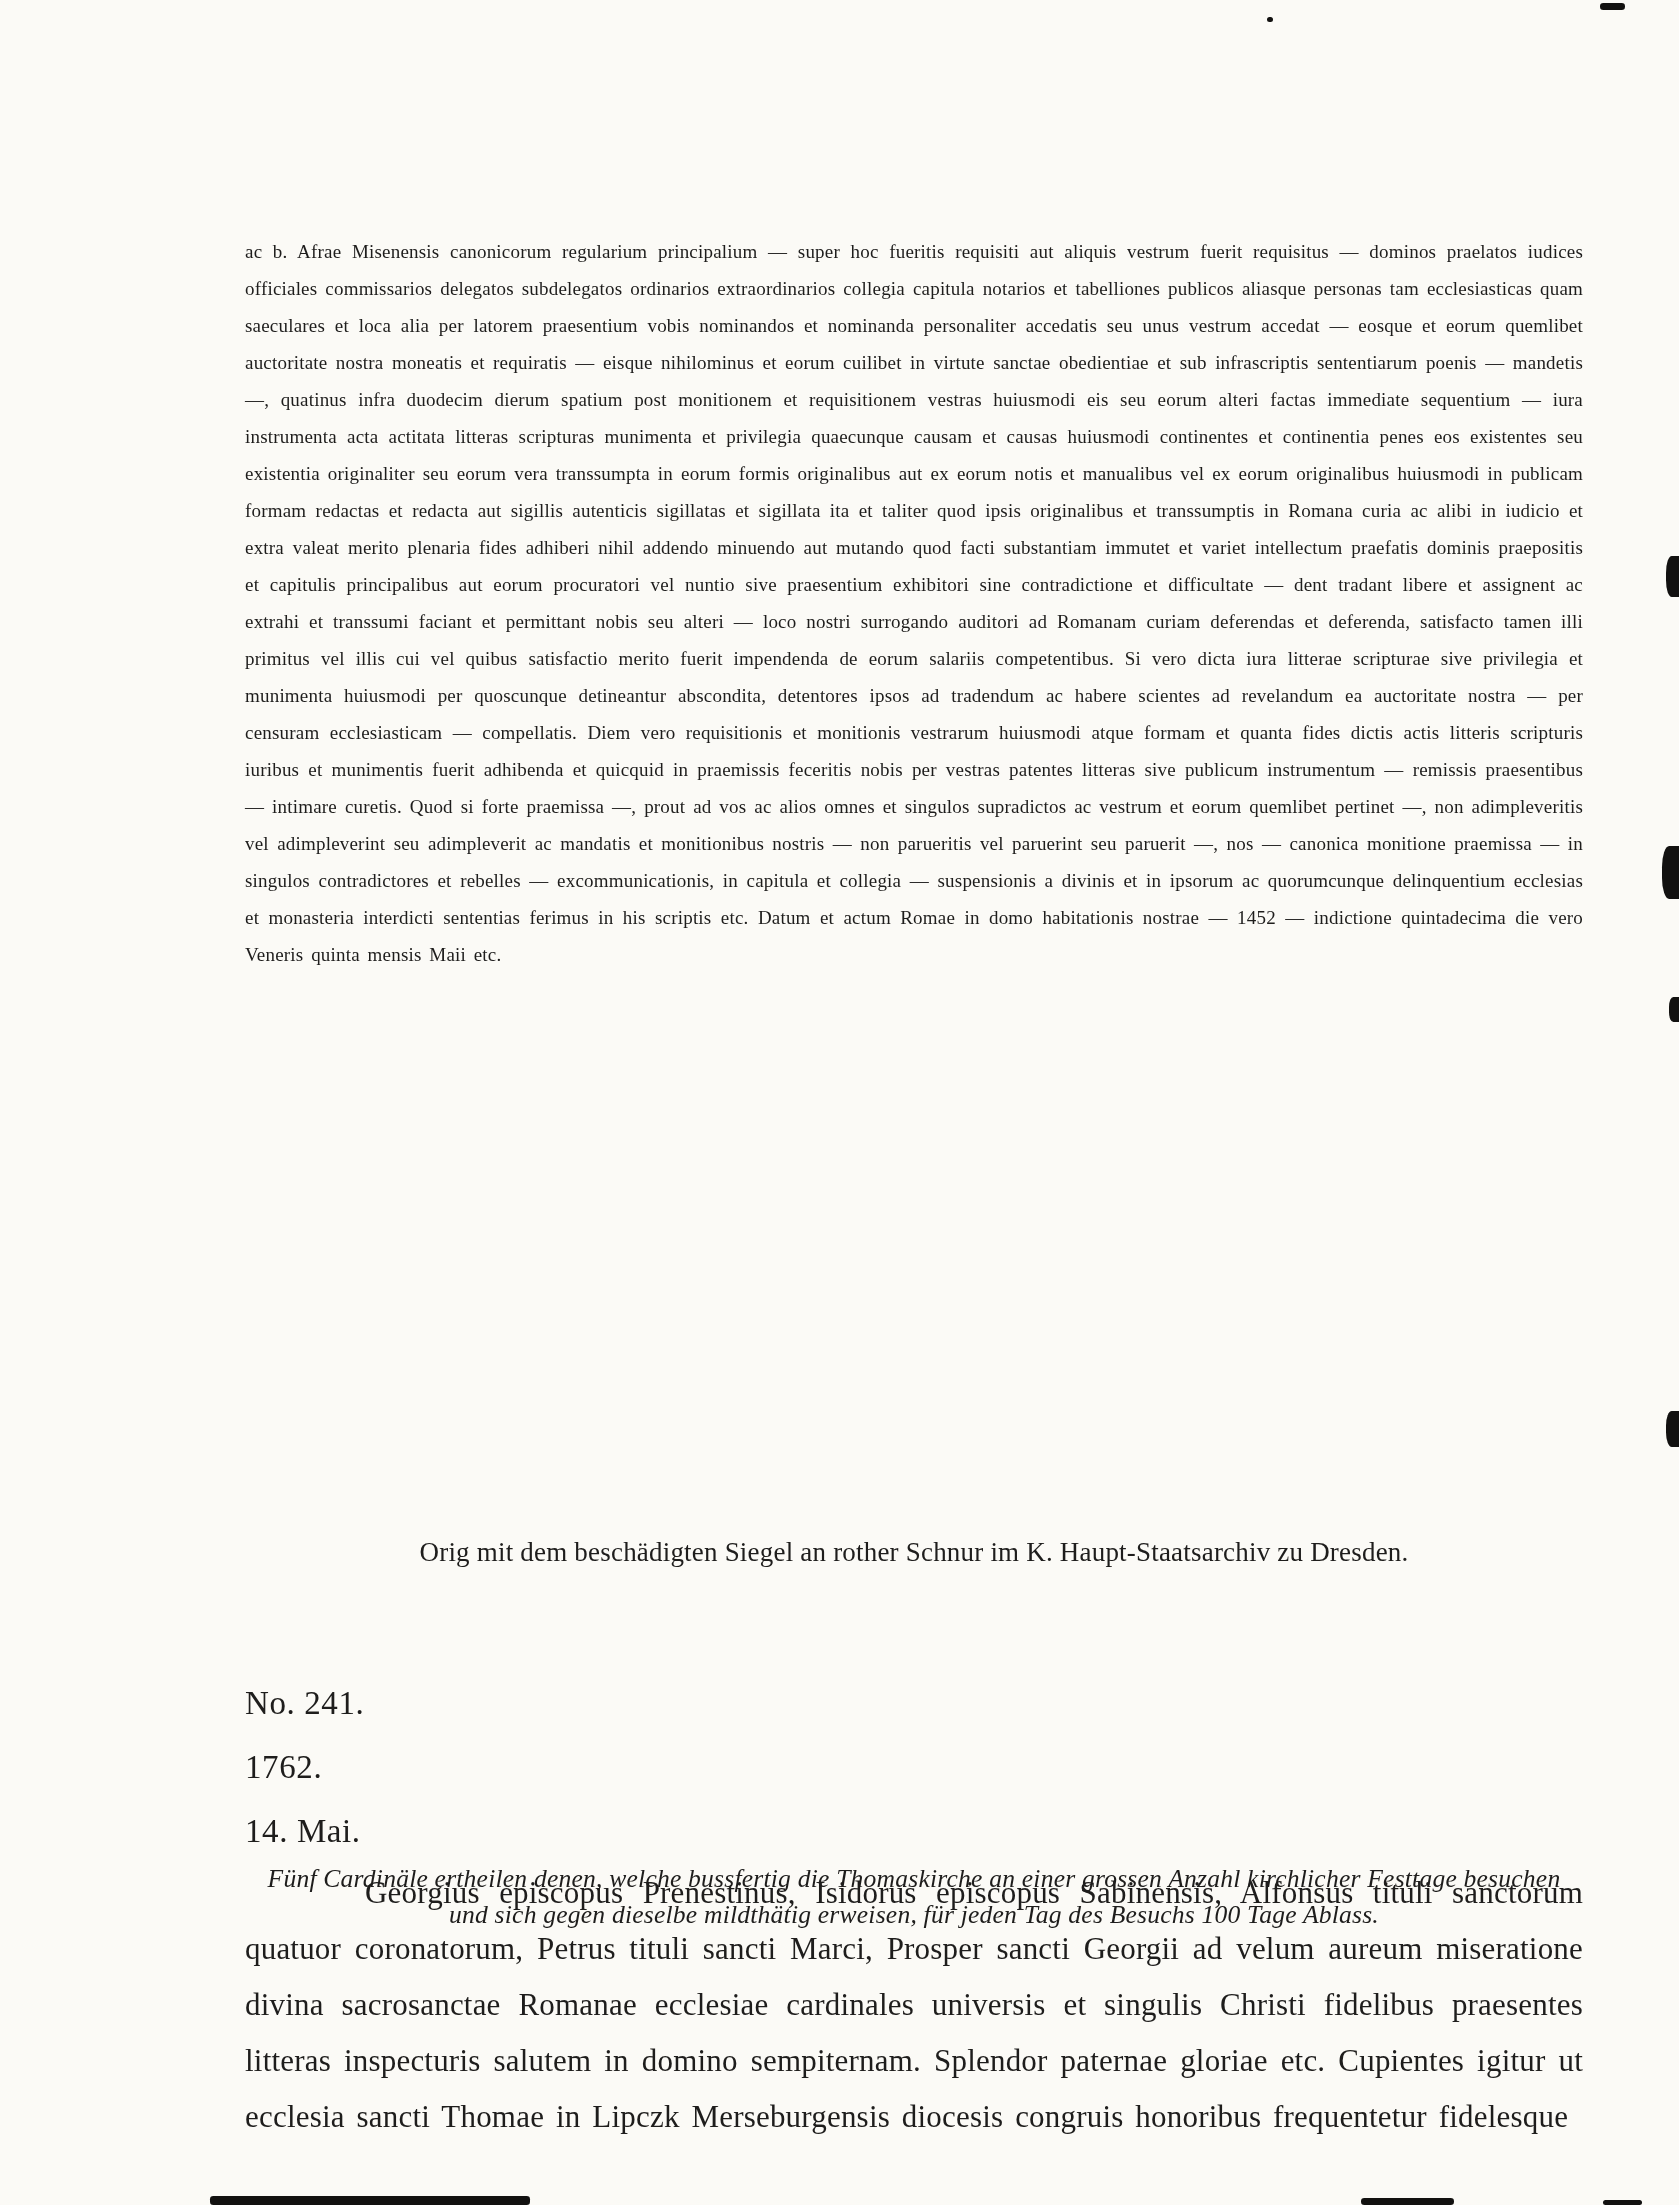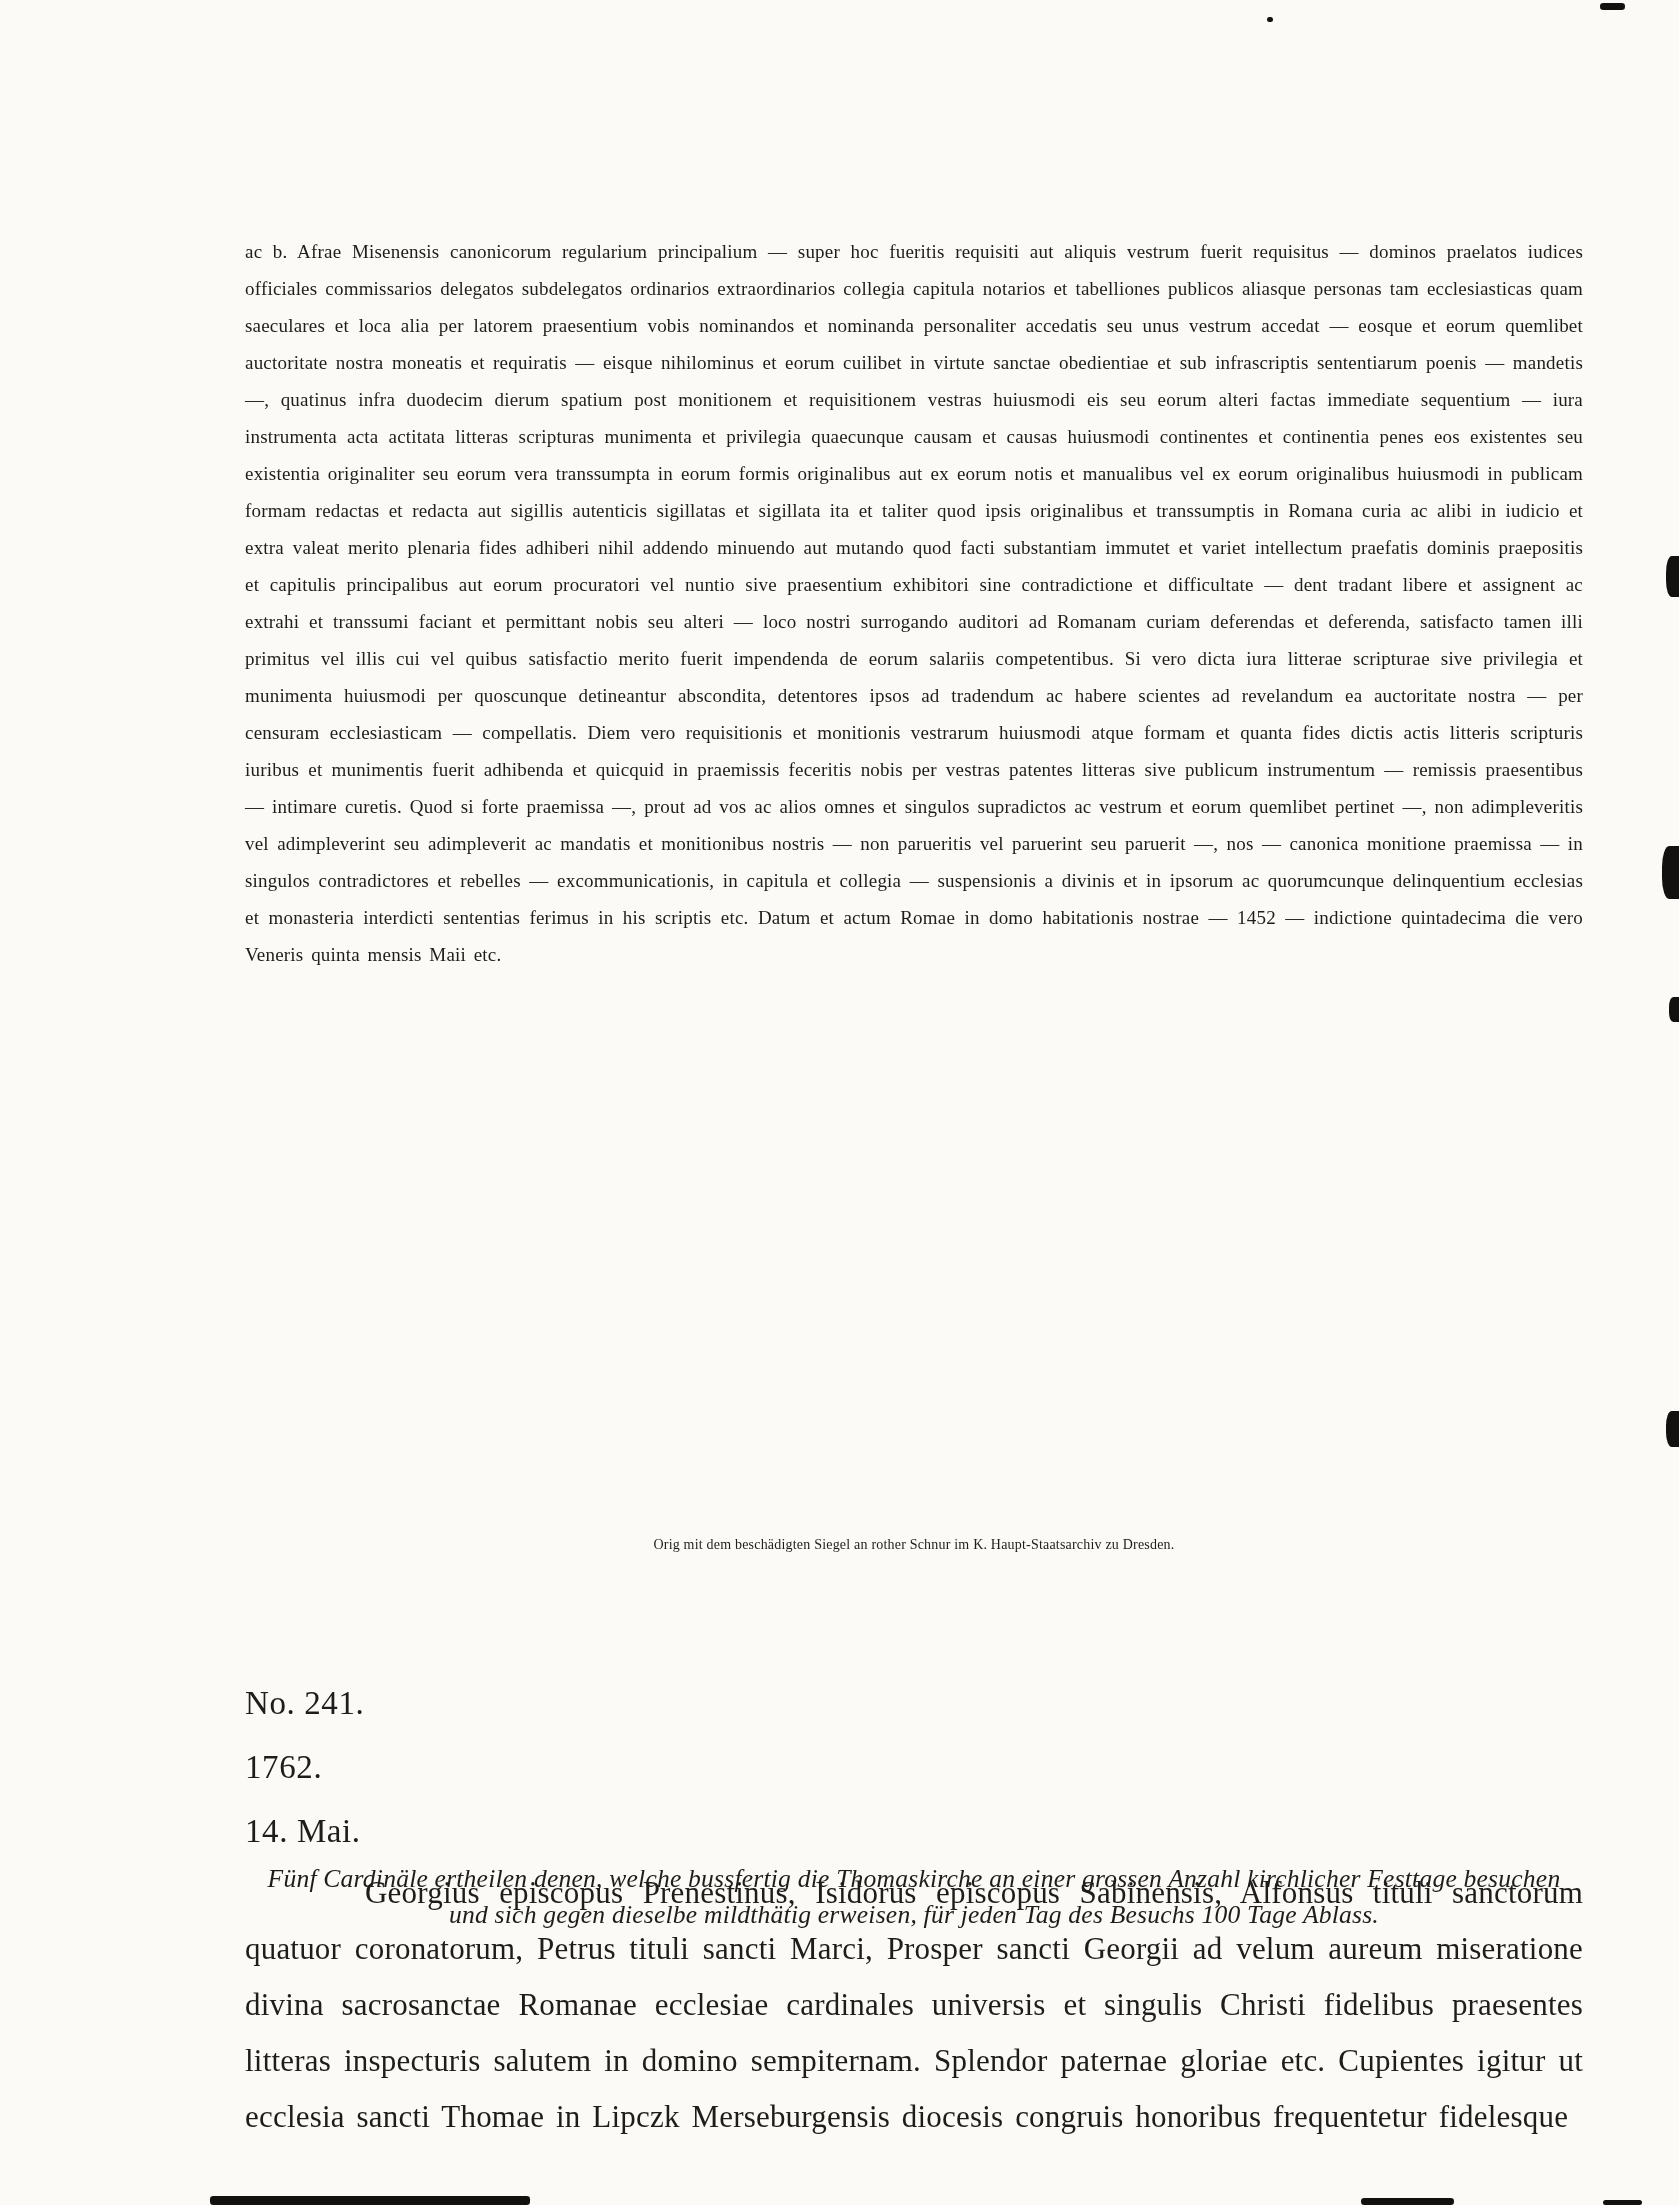--- a/index.html
+++ b/index.html
@@ -52,21 +52,21 @@
     hyphens: auto;
     -webkit-hyphens: auto;
   }
 
   .source-note {
     position: absolute;
     top: 1537px;
     left: 245px;
     width: 1338px;
     text-align: center;
-    font-size: 14px;
+    font-size: 27px;
     letter-spacing: 0.2px;
     margin: 0;
   }
 
   .doc-heading {
     position: absolute;
     top: 1685px;
     left: 245px;
     width: 1338px;
     display: flex;

